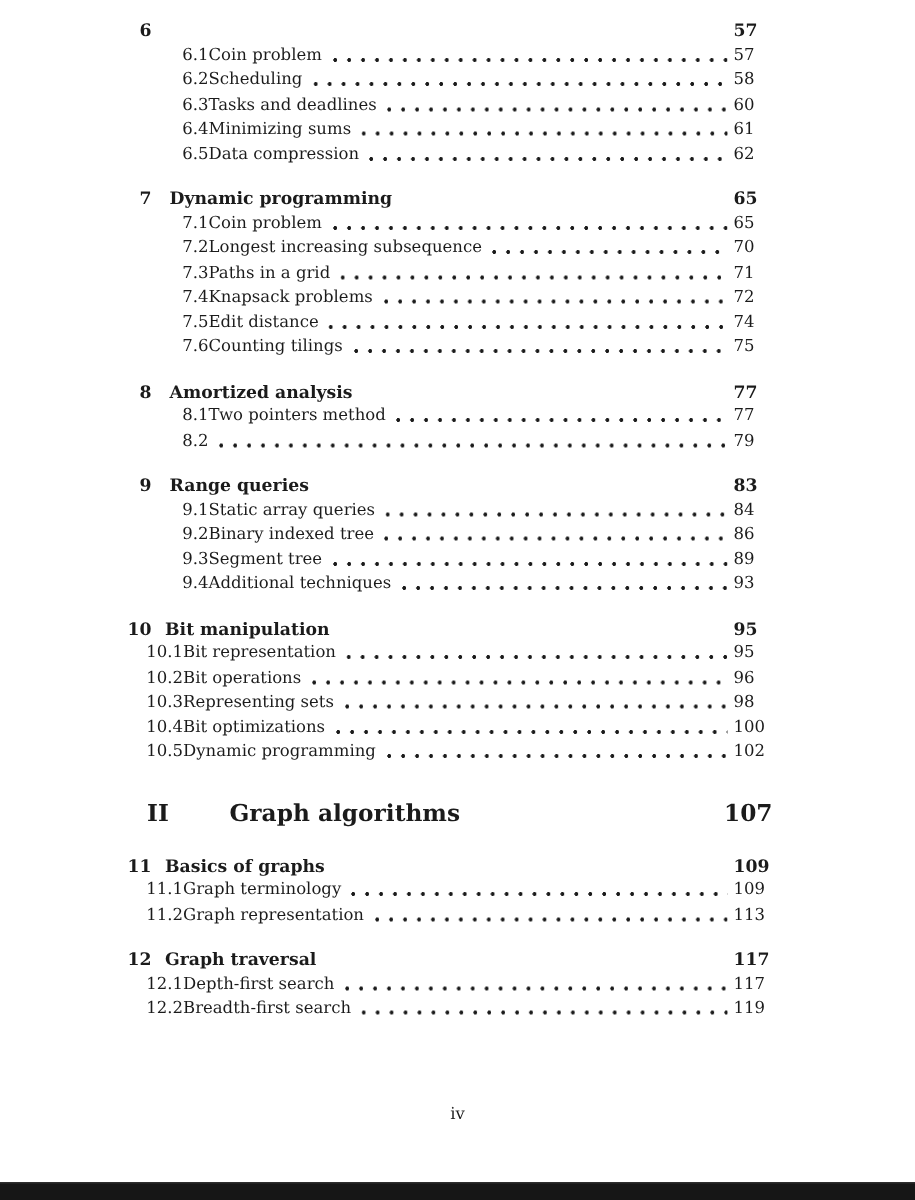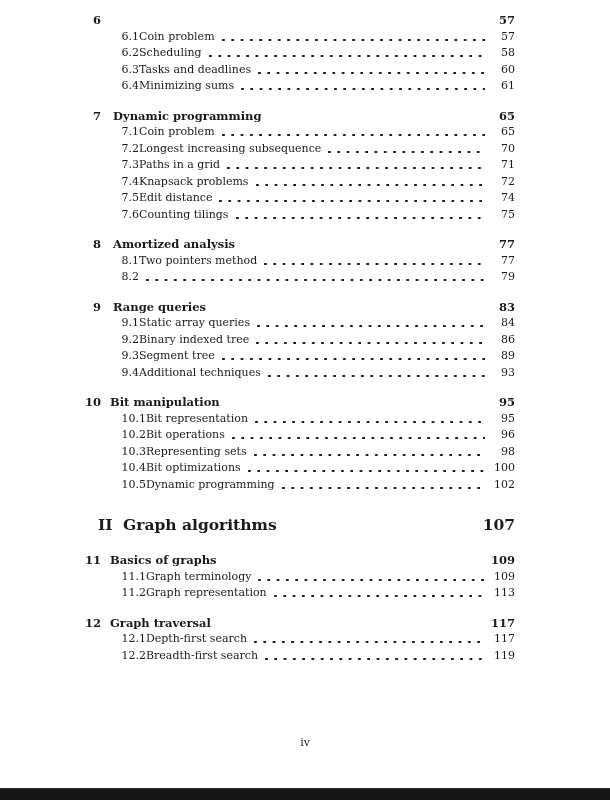--- a/index.html
+++ b/index.html
@@ -36,49 +36,49 @@
     margin-left: 7px;
     margin-right: 4px;
     background-image: radial-gradient(circle at 1.5px center, #1b1b1b 1.1px, rgba(0,0,0,0) 1.5px);
     background-size: 9.3px 4px;
     background-repeat: repeat-x;
     background-position: left 0 bottom 3.5px;
   }
   .row .pageno {
     flex: 0 0 auto;
     min-width: 26px;
-    text-align: right;
   }
   
   .row.chapter {
     font-weight: bold;
     font-size: 11.5px;
     margin-top: 13px;
     padding-left: 8px;
   }
   .row.chapter .num { width: 20px; }
   .row.chapter .leader { background: none; }
   .row.chapter.wide { padding-left: 0; }
   .row.chapter.wide .num { width: 25px; }
   .row.chapter:first-child { margin-top: 0; }
   
   .row.part {
     font-weight: bold;
     font-size: 15.5px;
     height: 22px;
     margin-top: 24px;
     padding-left: 13px;
+    gap: 30px;
   }
   .row.part .num { width: 25px; }
   .row.part .leader { background: none; }
   
   .row.section { padding-left: 27px; }
   .row.section .num { width: 27px; text-align: right; }
   .row.section.wide { padding-left: 12px; }
-  .row.section.wide .num { width: 25px; margin-left: 24px; }
+  .row.section.wide .num { width: 25px; }
 
   .footer {
     position: absolute;
     left: 0; right: 0;
     top: 736px;
     text-align: center;
     font-size: 11px;
     color: #1b1b1b;
   }
   .bottom-bar {
@@ -116,20 +116,26 @@
     <span class="title">Tasks and deadlines</span>
     <span class="leader"></span>
     <span class="pageno">60</span>
   </div>
       <div class="row section">
     <span class="num">6.4</span>
     <span class="title">Minimizing sums</span>
     <span class="leader"></span>
     <span class="pageno">61</span>
   </div>
+      <div class="row section">
+    <span class="num">6.5</span>
+    <span class="title">Data compression</span>
+    <span class="leader"></span>
+    <span class="pageno">62</span>
+  </div>
       <div class="row chapter">
     <span class="num">7</span>
     <span class="title">Dynamic programming</span>
     <span class="leader"></span>
     <span class="pageno">65</span>
   </div>
       <div class="row section">
     <span class="num">7.1</span>
     <span class="title">Coin problem</span>
     <span class="leader"></span>

